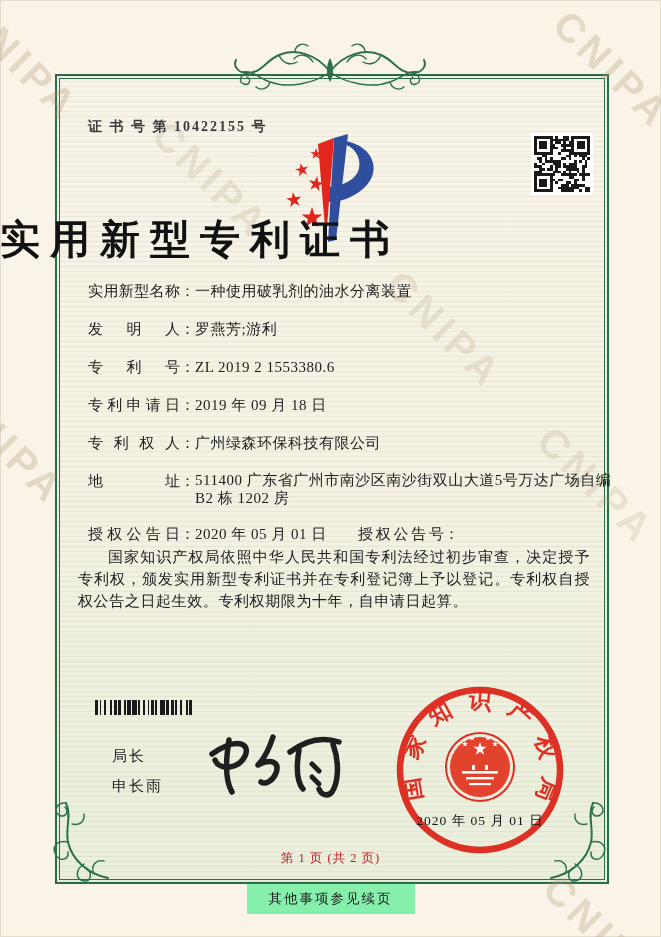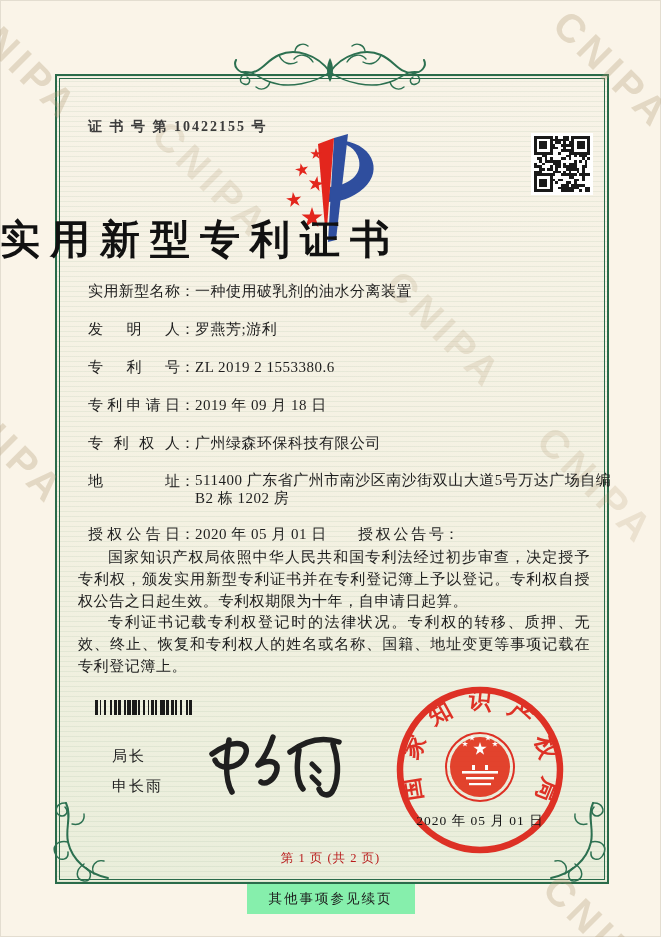--- a/index.html
+++ b/index.html
@@ -306,21 +306,20 @@
       <span class="lab">授权公告日</span>
       <span class="col">：</span>
       <span class="val">2020 年 05 月 01 日</span>
       <span class="lab2">授权公告号</span>
       <span class="col">：</span>
     </div>
 </div>
 
 <div class="paras">
   <p>国家知识产权局依照中华人民共和国专利法经过初步审查，决定授予专利权，颁发实用新型专利证书并在专利登记簿上予以登记。专利权自授权公告之日起生效。专利权期限为十年，自申请日起算。</p>
-  <p>专利证书记载专利权登记时的法律状况。专利权的转移、质押、无效、终止、恢复和专利权人的姓名或名称、国籍、地址变更等事项记载在专利登记簿上。</p>
 </div>
 
 <div id="barcode" class="barcode">
     <i style="width: 3.1px; background: rgb(26, 26, 26);"></i>
     <i style="width: 1.55px; background: transparent;"></i>
     <i style="width: 1.55px; background: rgb(26, 26, 26);"></i>
     <i style="width: 3.1px; background: transparent;"></i>
     <i style="width: 1.55px; background: rgb(26, 26, 26);"></i>
     <i style="width: 4.65px; background: transparent;"></i>
     <i style="width: 1.55px; background: rgb(26, 26, 26);"></i>

